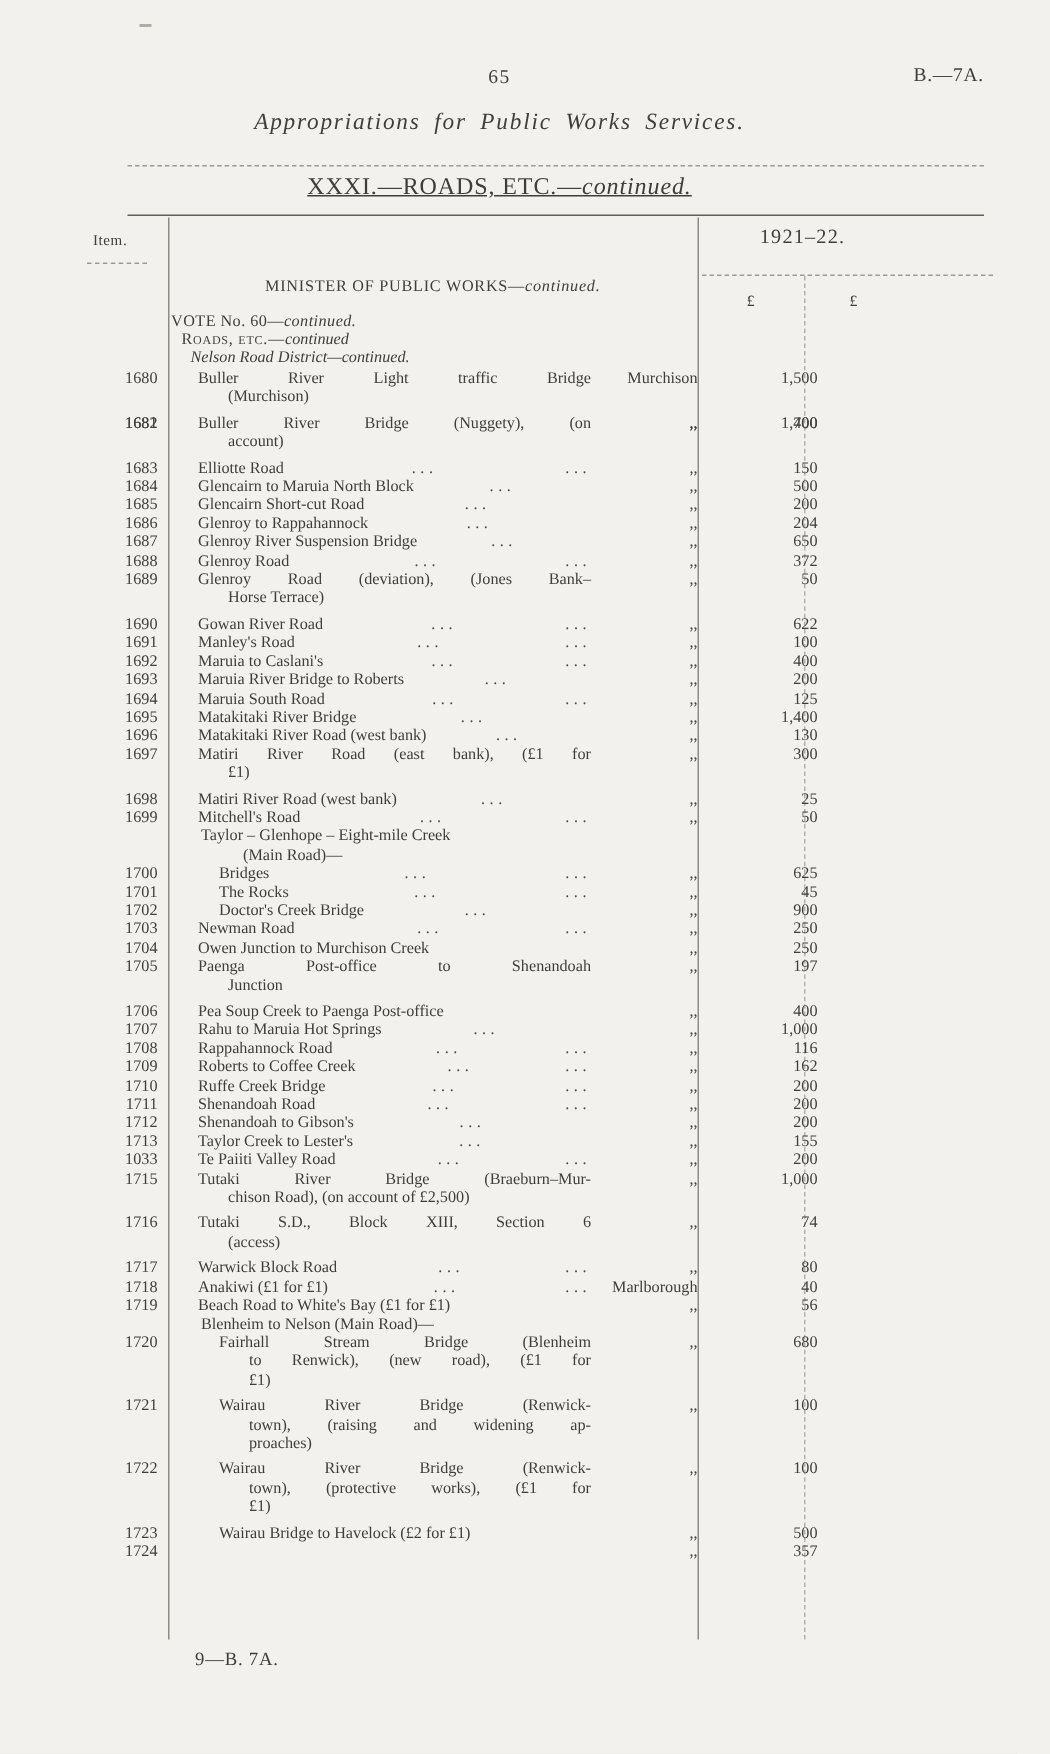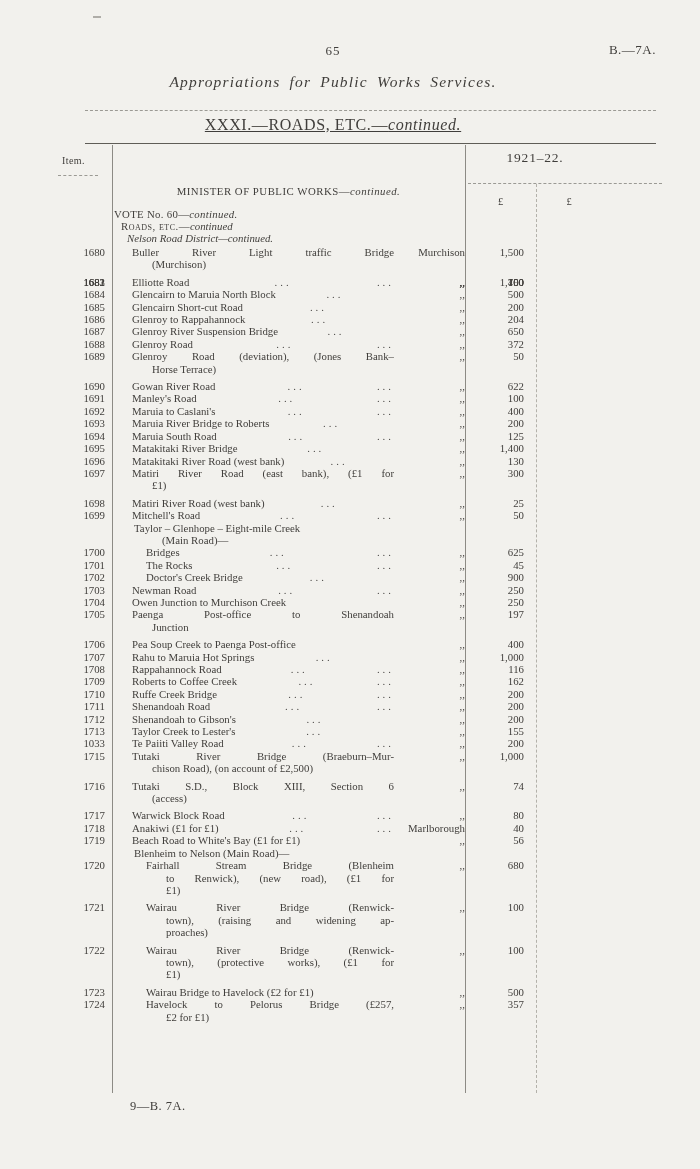--- a/index.html
+++ b/index.html
@@ -45,21 +45,21 @@
   .item{position:absolute;left:0;top:0;width:105px;text-align:right;}
   .desc{margin-left:132px;width:262px;}
   .desc.sub{margin-left:146px;width:248px;}
   .desc.flex{display:flex;justify-content:space-between;align-items:baseline;}
   .dots{letter-spacing:3px;color:#4a4845;}
   .just{text-align:justify;text-align-last:justify;}
   .contline{padding-left:20px;}
   .gline{margin-left:134px;}
   .gline.contline{margin-left:134px;padding-left:28px;}
   .loc{position:absolute;left:390px;top:0;width:75px;text-align:right;}
-  .amt{position:absolute;left:465px;top:0;width:59px;text-align:right;}
+  .amt{position:absolute;left:465px;top:0;width:80px;text-align:right;}
   .footer-mark{left:130px;top:1100px;font-size:12.5px;letter-spacing:.5px;}
 </style>
 </head>
 <body>
 
 <div class="page">
 
   <div class="abs stray-dash"></div>
 
   <div class="abs center-band page-num">65</div>
@@ -104,20 +104,24 @@
         <span class="loc">Murchison</span>
         <span class="amt">1,500</span>
       </div>
       <div class="row gap">
         <span class="item">1681</span>
         <span class="loc">,,</span>
         <span class="amt">700</span>
       </div>
       <div class="row gap">
         <span class="item">1682</span>
+        <div class="desc">
+          <div class="just">Buller River Bridge (Nuggety), (on</div>
+          <div class="lastline contline">account)</div>
+        </div>
         <span class="loc">,,</span>
         <span class="amt">1,400</span>
       </div>
       <div class="row">
         <span class="item">1683</span>
         <div class="desc flex">
           <span>Elliotte Road</span>
           <span class="dots">...</span>
           <span class="dots">...</span>
         </div>
@@ -521,24 +525,20 @@
         <div class="desc sub flex">
           <span>Wairau Bridge to Havelock (£2 for £1)</span>
           <span class="dots"></span>
           <span class="dots"></span>
         </div>
         <span class="loc">,,</span>
         <span class="amt">500</span>
       </div>
       <div class="row gap">
         <span class="item">1724</span>
-        <div class="desc sub">
-          <div class="just">Havelock to Pelorus Bridge (£257,</div>
-          <div class="lastline contline">£2 for £1)</div>
-        </div>
         <span class="loc">,,</span>
         <span class="amt">357</span>
       </div>
     </div>
 
   <div class="abs footer-mark">9—B. 7A.</div>
 
 </div>
 
 </body></html>

